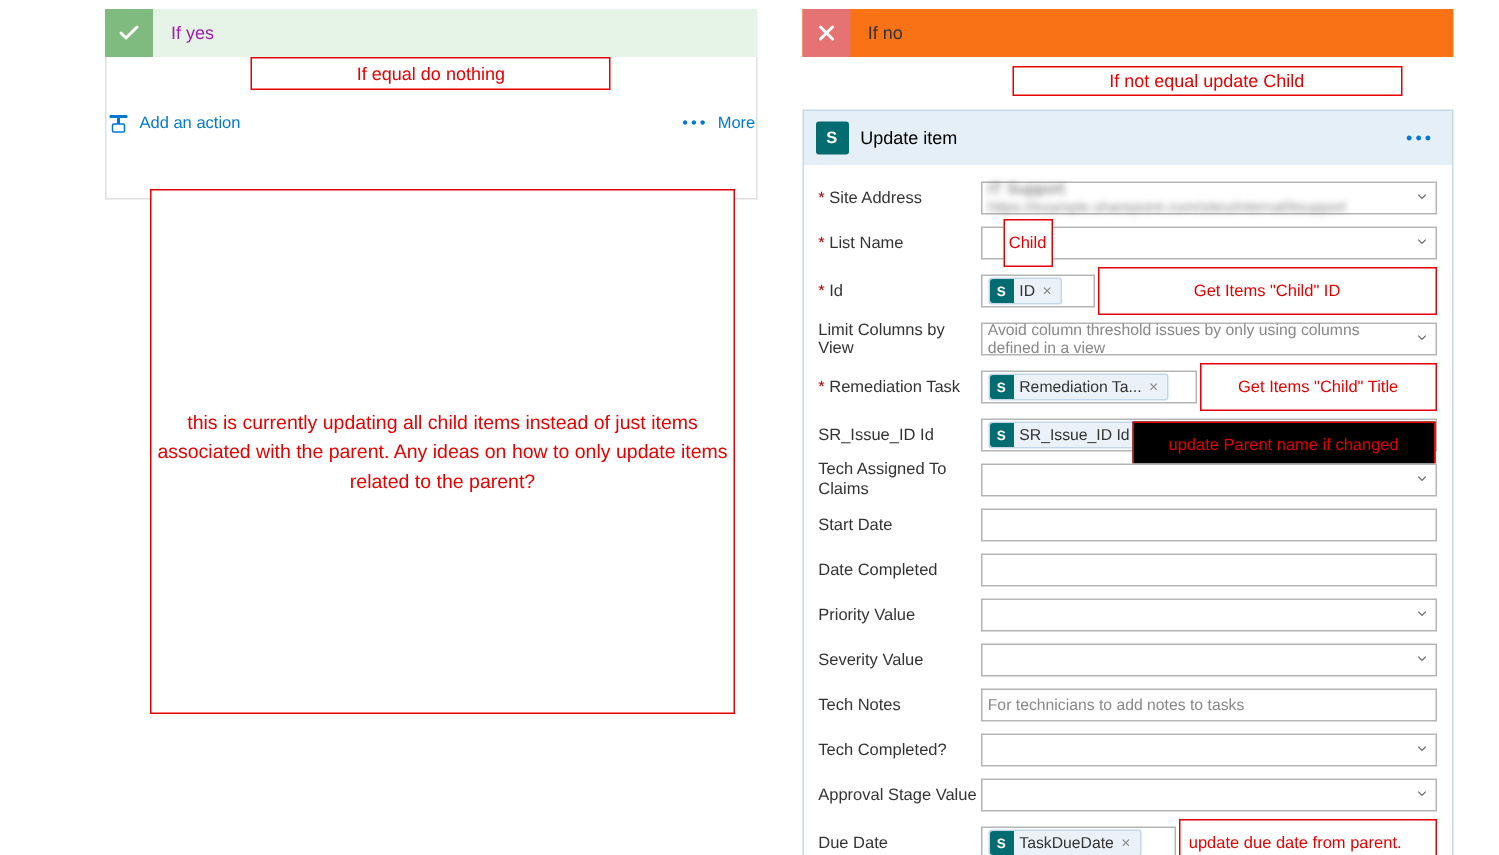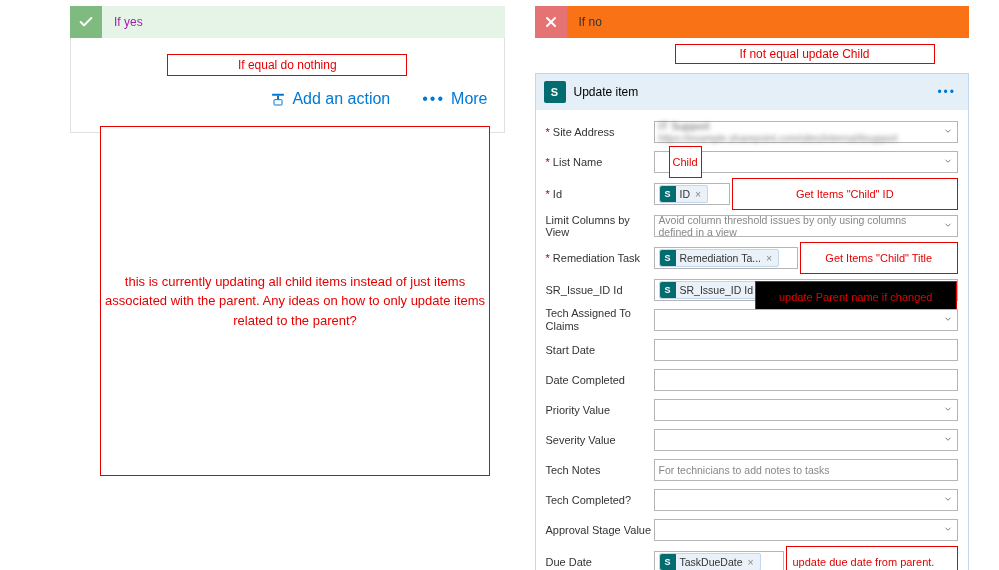--- a/index.html
+++ b/index.html
@@ -9,30 +9,30 @@
 
   .branch-header { display:flex; align-items:center; height:32px; border-radius:0; font-size:12px; }
   .branch-yes { background:#e6f4e8; color:#a21caf; }
   .branch-no  { background:#f97316; color:#333; }
   .branch-icon { width:32px; height:32px; display:flex; align-items:center; justify-content:center; color:#fff; margin-right:12px; }
   .branch-yes .branch-icon { background:#7fba7f; }
   .branch-no  .branch-icon { background:#e57373; }
   .branch-icon svg { width:16px; height:16px; }
   .branch-label { font-weight:400; }
 
-  .branch-body { border:1px solid #e0e0e0; border-top:none; padding:16px; background:#fff; }
+  .branch-body { border:1px solid #e0e0e0; border-top:none; padding:0; background:#fff; }
   .branch-body.yes { min-height:95px; position:relative; }
 
   .anno { border:1px solid #e60000; color:#e60000; font-size:12px; text-align:center; background:#fff; }
   .anno-big { position:absolute; left:30px; right: auto; top:120px; width:390px; height:350px; display:flex; align-items:center; justify-content:center; line-height:1.5; font-size:13px; }
 
   .anno-yes { margin: 0 auto 14px; width:240px; height:22px; line-height:20px; }
   .anno-no  { position:absolute; top:38px; left:140px; width:260px; height:20px; line-height:18px; }
 
-  .add-row { display:flex; justify-content:flex-end; gap:32px; align-items:center; font-size:16px; color:#0078d4; }
+  .add-row { display:flex; justify-content:space-between; gap:32px; align-items:center; font-size:11px; color:#0078d4; }
   .add-row a { display:inline-flex; align-items:center; gap:6px; cursor:pointer; user-select:none; }
   .add-row svg { width:16px; height:16px; }
 
   .col-no { position:relative; }
 
   .action-card { border:1px solid #c2d7ea; margin-top:35px; background:#fff; }
   .action-hdr { background:#e5eff8; display:flex; align-items:center; height:36px; padding:0 8px; font-size:12px; }
   .action-hdr .sp-icon { width:22px; height:22px; background:#036c70; color:#fff; display:flex; align-items:center; justify-content:center; font-weight:600; font-size:11px; margin-right:8px; border-radius:2px; }
   .action-hdr .title { flex:1; }
   .ellipsis { color:#0078d4; letter-spacing:2px; cursor:pointer; padding:0 4px;}

